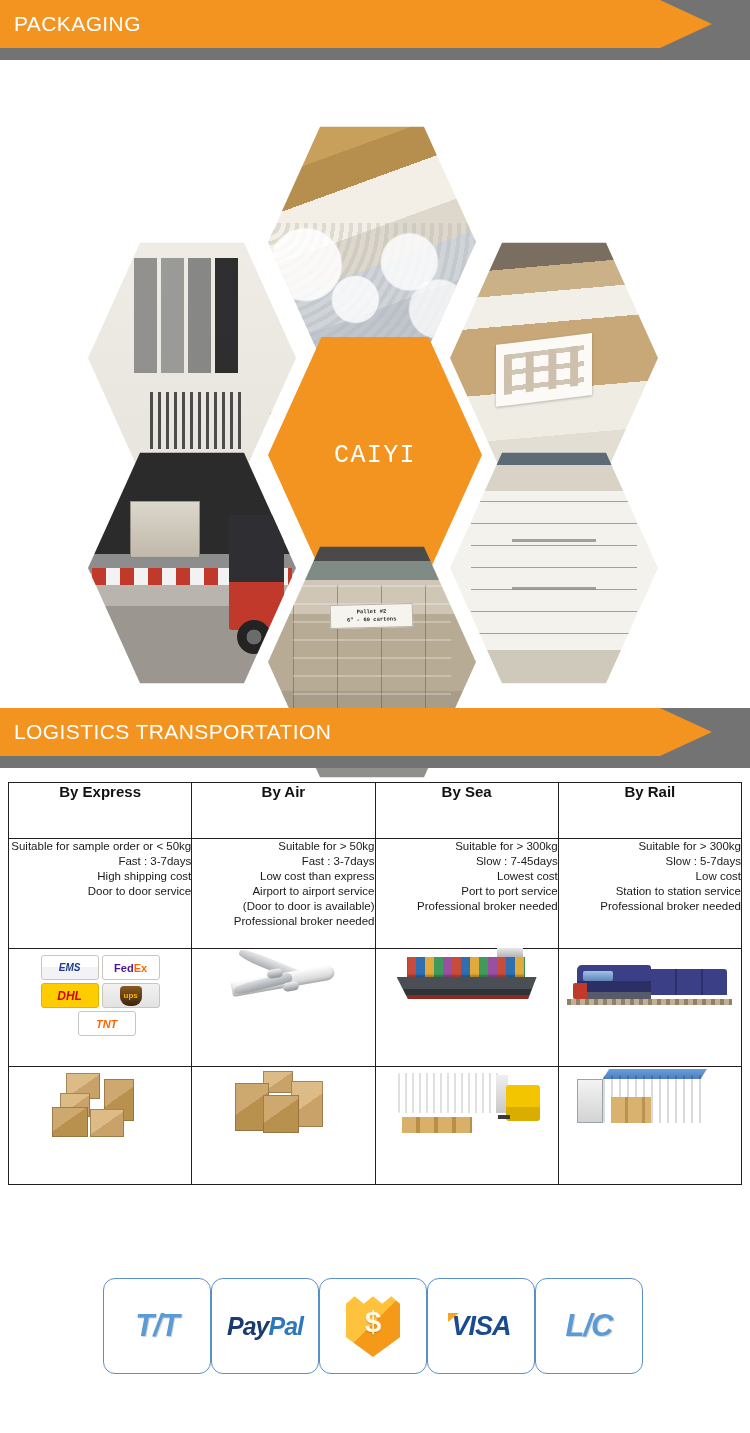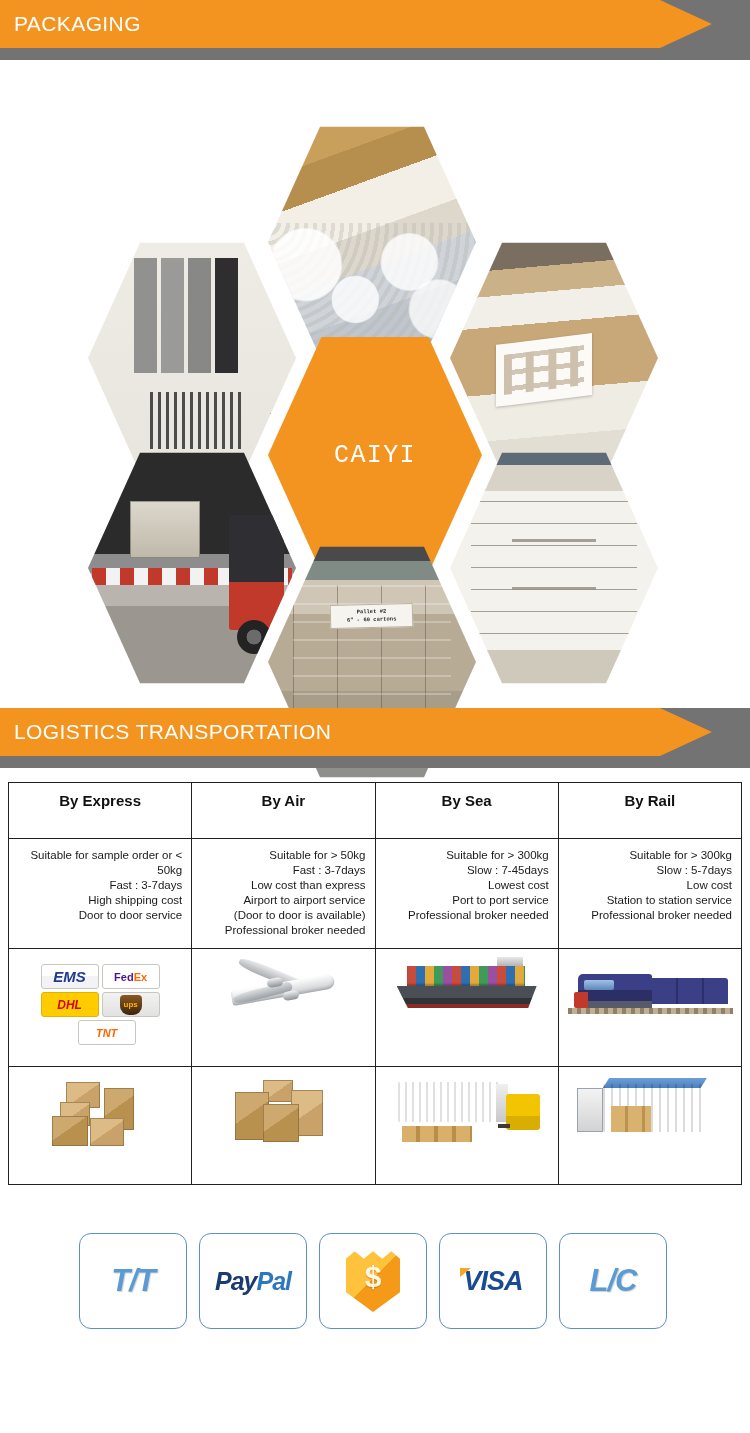--- a/index.html
+++ b/index.html
@@ -193,21 +193,21 @@
   
   .tablewrap { padding: 14px 8px 0 8px; }
   table.logi {
     width: 734px;
     border-collapse: collapse;
     table-layout: fixed;
   }
   table.logi td {
     border: 1px solid #231f20;
     vertical-align: top;
-    padding: 9px;
+    padding: 0;
   }
   td.head {
     text-align: center;
     font-weight: bold;
     font-size: 15px;
     color: #111111;
     height: 56px;
     vertical-align: middle;
   }
   td.body {
@@ -226,21 +226,21 @@
   }
   .clogo {
     width: 58px; height: 25px;
     border: 1px solid #c9c6c0;
     border-radius: 3px;
     display: flex; align-items: center; justify-content: center;
     font-size: 10px; font-weight: bold; font-style: italic;
     background: #ffffff;
     overflow: hidden;
   }
-  .clogo.ems { color: #1f3b8c; background: linear-gradient(180deg,#fff 0 50%,#f2f2f7 50% 100%); font-size: 15px; }
+  .clogo.ems { color: #1f3b8c; background: linear-gradient(180deg,#fff 0 50%,#f2f2f7 50% 100%); font-size: 10px; }
   .clogo.fedex { background:#fff; font-style: normal; font-size: 11px; }
   .clogo.fedex .fx1 { color:#4d148c; } .clogo.fedex .fx2 { color:#ff6600; }
   .clogo.dhl { background:#ffcc00; color:#d40511; font-size: 12px; border-color:#e0b400; }
   .clogo.ups { background: linear-gradient(180deg,#f2f2f2,#e2e2e2); color:#351c15; }
   .clogo.ups .shield {
     width: 22px; height: 20px; border-radius: 4px 4px 9px 9px;
     background: linear-gradient(180deg,#8a5a22,#3c2410);
     color:#ffb500; font-size: 8px; font-style: normal;
     display:flex; align-items:center; justify-content:center;
   }
@@ -373,21 +373,21 @@
     box-shadow: inset 0 0 0 1px #9aa3ad;
   }
   .container-blue .cargo {
     position:absolute; left:36px; bottom:22px; width:40px; height:26px;
     background: repeating-linear-gradient(90deg,#d8b26e 0 14px, #bb9350 14px 17px);
   }
 
   
   .payments {
     display:flex; justify-content:center; align-items:center;
-    gap: 12px; padding: 48px 4px 0 0;
+    padding: 48px 4px 0 0; margin-top: 45px;
   }
   .pcard {
     width: 108px; height: 96px;
     border: 1px solid #5b8fc9;
     border-radius: 12px;
     background: #ffffff;
     display:flex; align-items:center; justify-content:center;
   }
   .pc-text {
     font-size: 31px; font-weight: bold; font-style: italic;

